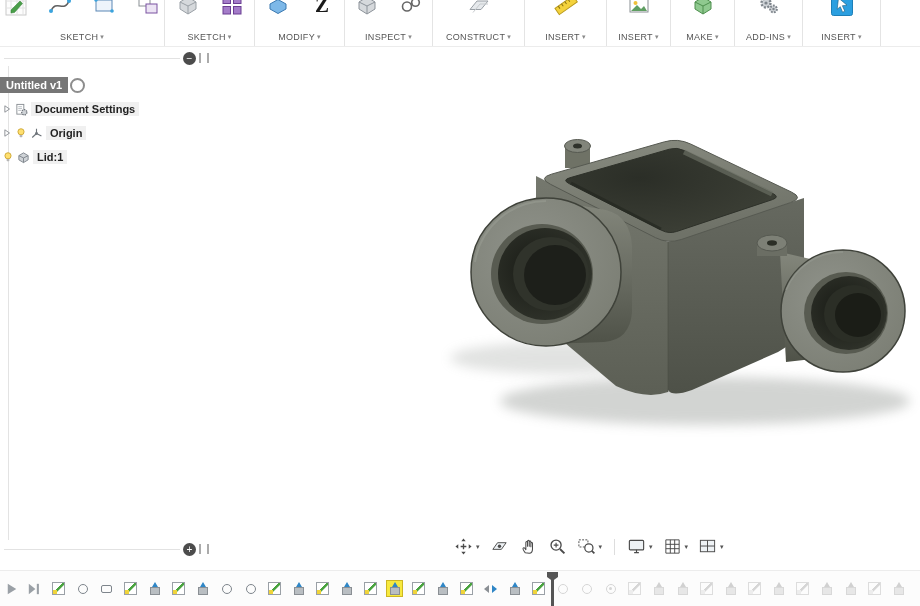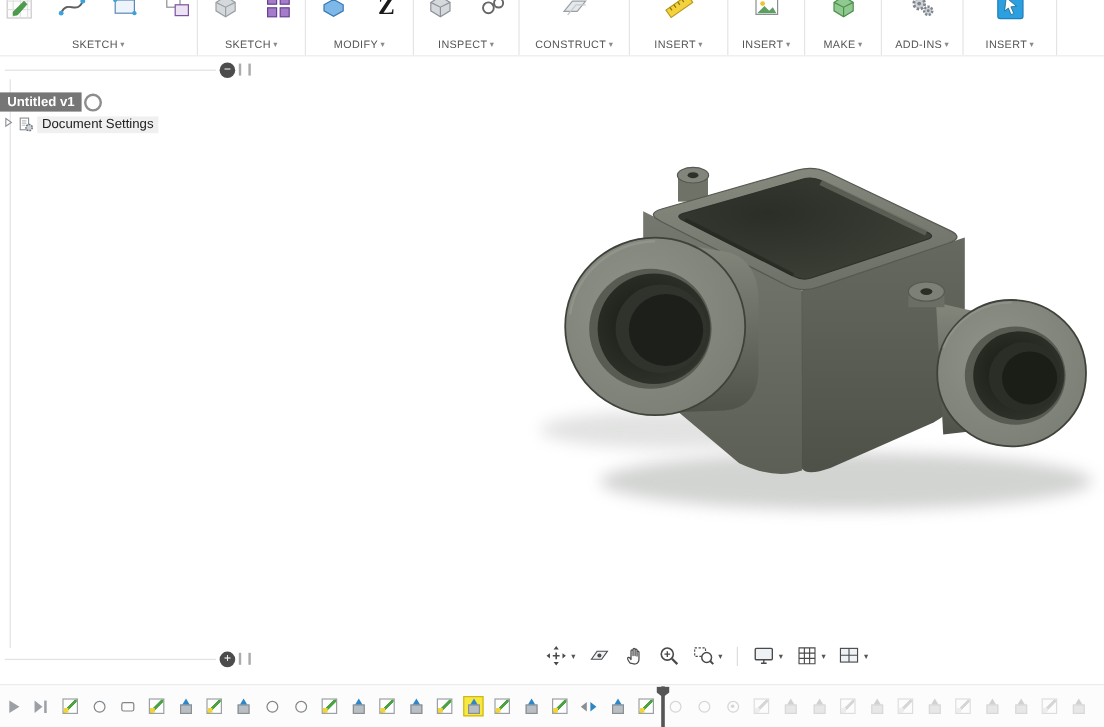--- a/index.html
+++ b/index.html
@@ -29,21 +29,21 @@
   .b-handle{position:absolute;left:0;width:212px;height:16px;display:flex;align-items:center;}
   .b-handle .line{flex:1;height:1px;background:#e2e2e2;margin-left:4px;}
   .b-handle .circ{width:13px;height:13px;border-radius:50%;background:#4c4c4c;color:#fff;
                   font-size:10px;line-height:13px;text-align:center;margin:0 3px;cursor:pointer;}
   .b-handle .grip{width:6px;height:10px;border-left:2px solid #ababab;border-right:2px solid #ababab;margin-right:3px;cursor:grab;}
   .b-edge{position:absolute;left:8px;top:20px;width:1px;height:474px;background:#e3e3e3;}
   .b-root{position:absolute;left:0;top:31px;display:flex;align-items:center;gap:2px;}
   .b-root-chip{background:#767676;color:#fff;font-size:11px;font-weight:bold;padding:2px 6px;cursor:pointer;}
   .b-radio{width:11px;height:11px;border:2px solid #8d8d8d;border-radius:50%;background:#fff;cursor:pointer;}
   .b-items{position:absolute;left:2px;top:51px;}
-  .b-row{height:24px;display:flex;align-items:flex-start;gap:3px;cursor:pointer;}
+  .b-row{height:24px;display:flex;align-items:center;gap:3px;cursor:pointer;font-weight:bold;}
   .b-label{background:#f0f0f0;color:#222;font-size:11px;padding:1px 4px;white-space:nowrap;}
 
   
   .navbar{position:absolute;left:452px;top:490px;display:flex;align-items:center;gap:6px;z-index:20;}
   .nav-item{display:inline-flex;align-items:center;gap:1px;padding:1px 2px;cursor:pointer;border-radius:2px;}
   .nav-div{width:1px;height:16px;background:#ddd;margin:0 4px;}
   .navbar .caret{font-size:7px;color:#555;}
 
   
   .timeline{position:absolute;left:0;top:570px;width:920px;height:36px;background:#fcfcfc;
@@ -345,20 +345,55 @@
             </span>
             <span class="icon">
               <svg width="13" height="13" viewBox="0 0 14 14">
                 <rect x="2" y="1.5" width="7.5" height="10.5" fill="#fff" stroke="#8a8f94"></rect>
                 <path d="M3.5 4h4M3.5 6h4M3.5 8h3" stroke="#b9bec2"></path>
                 <circle cx="10" cy="10" r="2.8" fill="#cfd3d7" stroke="#6e747a" stroke-width="1.4" stroke-dasharray="1.5 1"></circle>
               </svg>
             </span>
             <span class="b-label">Document Settings</span>
           </div>
+          <div class="b-row">
+            <span class="icon">
+              <svg width="10" height="10" viewBox="0 0 14 14">
+                <path d="M4 2.5 L10.5 7 L4 11.5 Z" fill="none" stroke="#8a8f94" stroke-width="1.3"></path>
+              </svg>
+            </span>
+            <span class="icon">
+              <svg width="12" height="12" viewBox="0 0 14 14">
+                <circle cx="7" cy="5.6" r="3.6" fill="#ffe070" stroke="#c9a22e"></circle>
+                <rect x="5.4" y="9.2" width="3.2" height="2.8" rx="0.8" fill="#b5b5b5"></rect>
+              </svg>
+            </span>
+            <span class="icon">
+              <svg width="13" height="13" viewBox="0 0 14 14">
+                <circle cx="7" cy="7" r="1.5" fill="#6e747a"></circle>
+                <path d="M7 7 V1.8 M7 7 L2.4 11.3 M7 7 L12.3 9.8" stroke="#6e747a" stroke-width="1.2" fill="none"></path>
+              </svg>
+            </span>
+            <span class="b-label">Origin</span>
+          </div>
+          <div class="b-row">
+            <span class="icon">
+              <svg width="12" height="12" viewBox="0 0 14 14">
+                <circle cx="7" cy="5.6" r="3.6" fill="#ffe070" stroke="#c9a22e"></circle>
+                <rect x="5.4" y="9.2" width="3.2" height="2.8" rx="0.8" fill="#b5b5b5"></rect>
+              </svg>
+            </span>
+            <span class="icon">
+              <svg width="13" height="13" viewBox="0 0 14 14">
+                <path d="M2 5 L7 2 L12 5 V9.5 L7 12.5 L2 9.5 Z" fill="#cfd3d7" stroke="#7e858c"></path>
+                <path d="M2 5 L7 7.5 L12 5 M7 7.5 V12.5" stroke="#7e858c" fill="none"></path>
+              </svg>
+            </span>
+            <span class="b-label">Lid:1</span>
+          </div>
         </div>
       <div class="b-handle" style="top:495px">
         <span class="line"></span>
         <span class="circ">+</span>
         <span class="grip"></span>
       </div>
     </div>
 
     <div class="navbar" id="nav-bar">
         <span class="nav-item">

